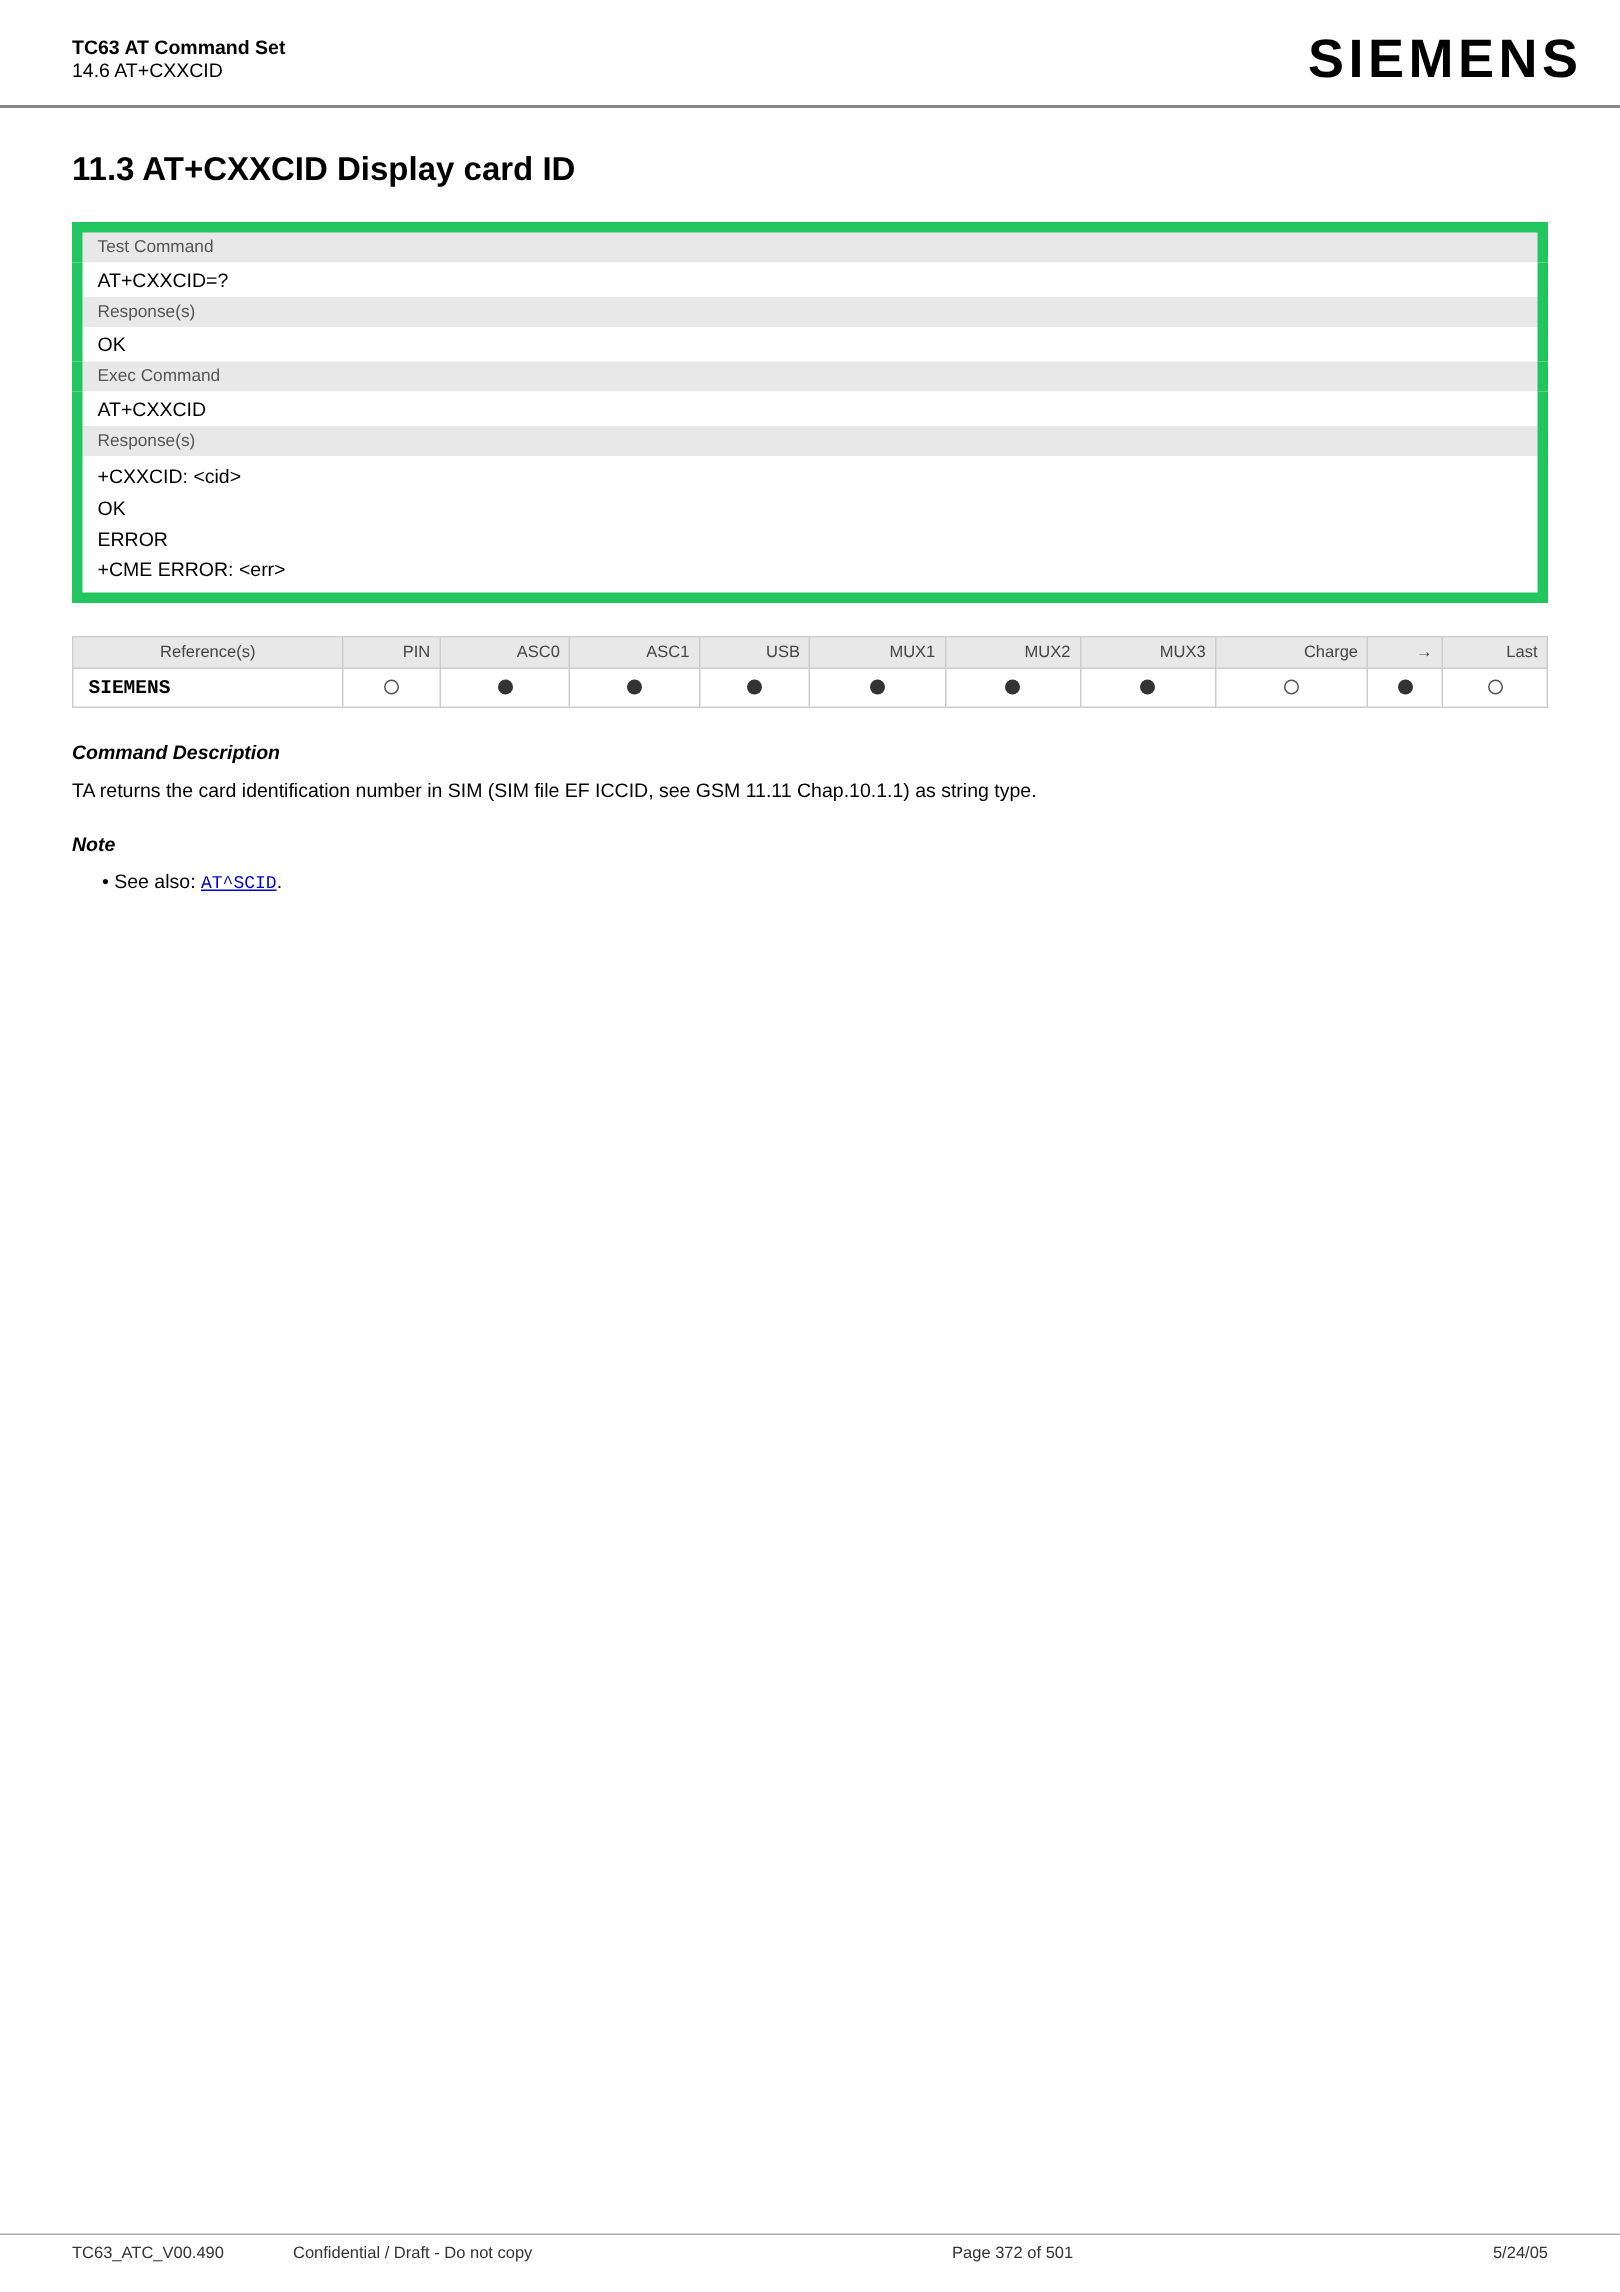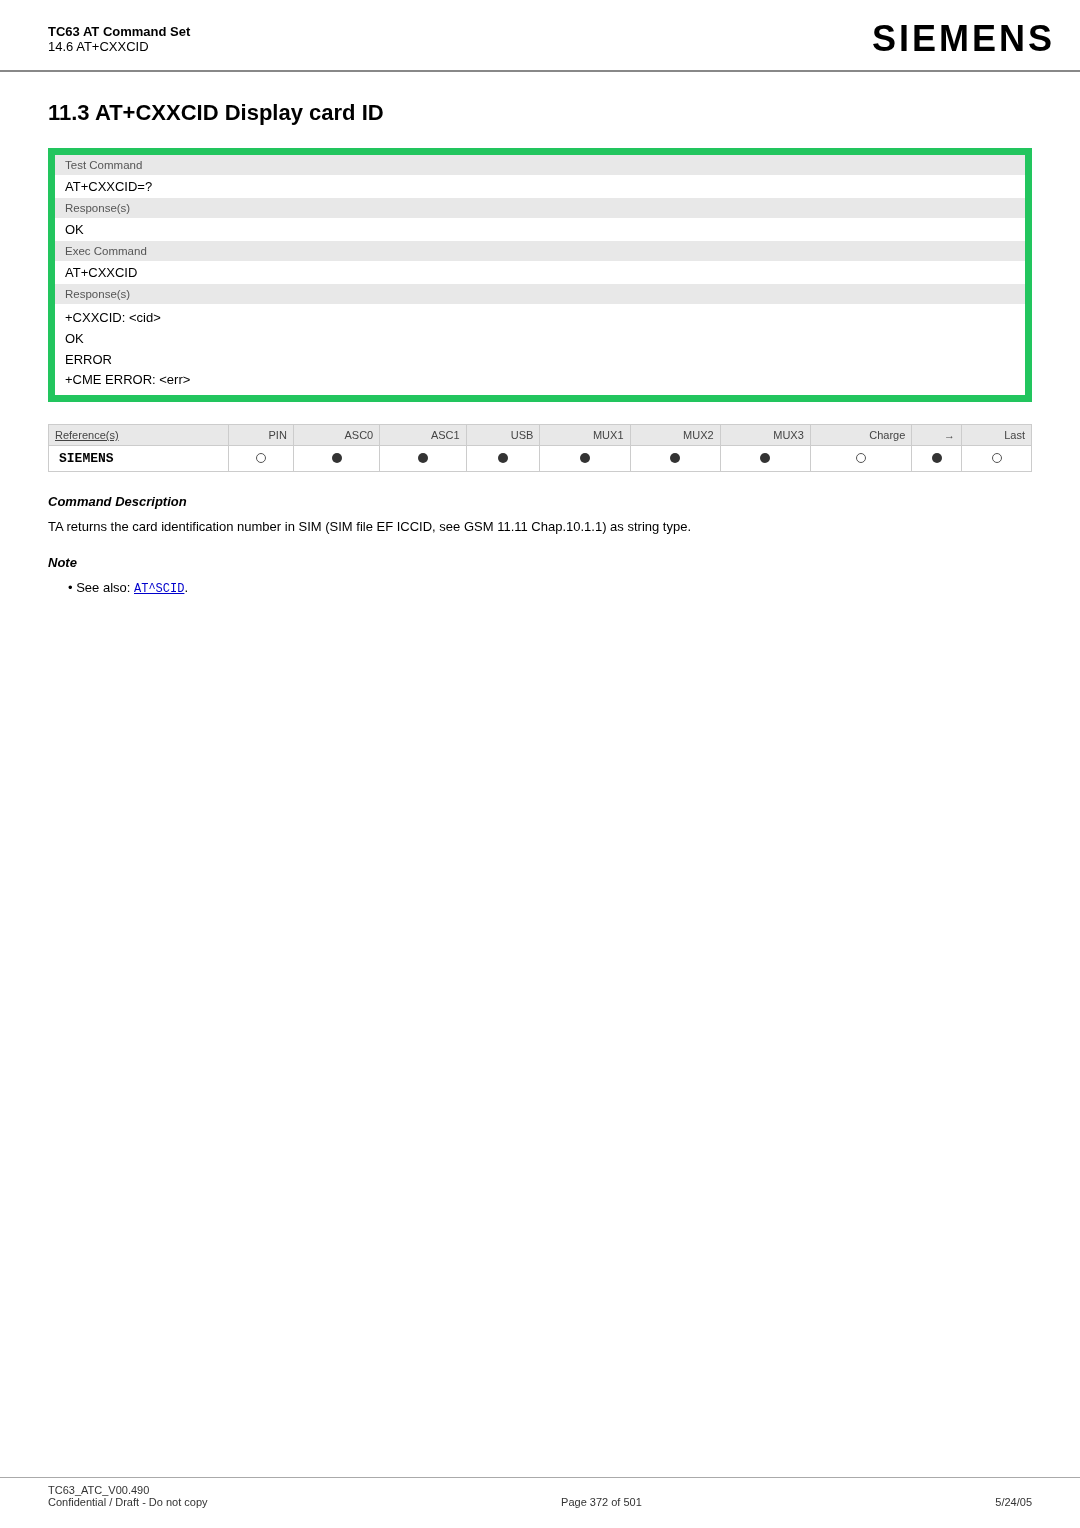--- a/index.html
+++ b/index.html
@@ -103,23 +103,22 @@
       background-color: #e8e8e8;
       font-size: 11px;
       font-weight: normal;
       color: #444;
       padding: 4px 6px;
       text-align: right;
       border-right: 1px solid #ccc;
       white-space: nowrap;
     }
     .ref-table th:first-child {
-      text-align: left;
+      text-align: center;
       width: 180px;
-      text-decoration: underline;
     }
     .ref-table td {
       padding: 5px 6px;
       text-align: center;
       border-right: 1px solid #ccc;
       border-top: 1px solid #ccc;
       font-size: 13px;
     }
     .ref-table td:first-child {
       text-align: left;
@@ -197,21 +196,22 @@
       align-items: flex-end;
       border-top: 1px solid #aaa;
       padding-top: 6px;
     }
     .footer-left, .footer-center, .footer-right {
       font-size: 11px;
       color: #333;
     }
     .footer-left {
       display: flex;
-      flex-direction: column;
+      flex-direction: row;
+      gap: 46px;
     }
   </style>
 </head>
 <body>
 
 <div class="page-header">
   <div class="header-left">
     <span class="header-title">TC63 AT Command Set</span>
     <span class="header-subtitle">14.6 AT+CXXCID</span>
   </div>

